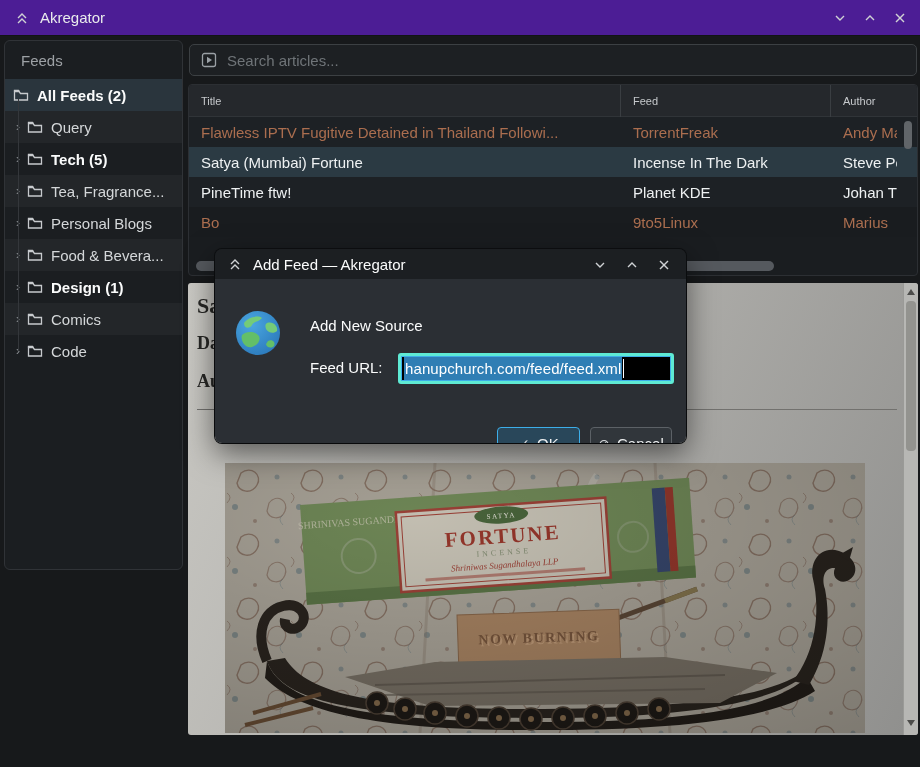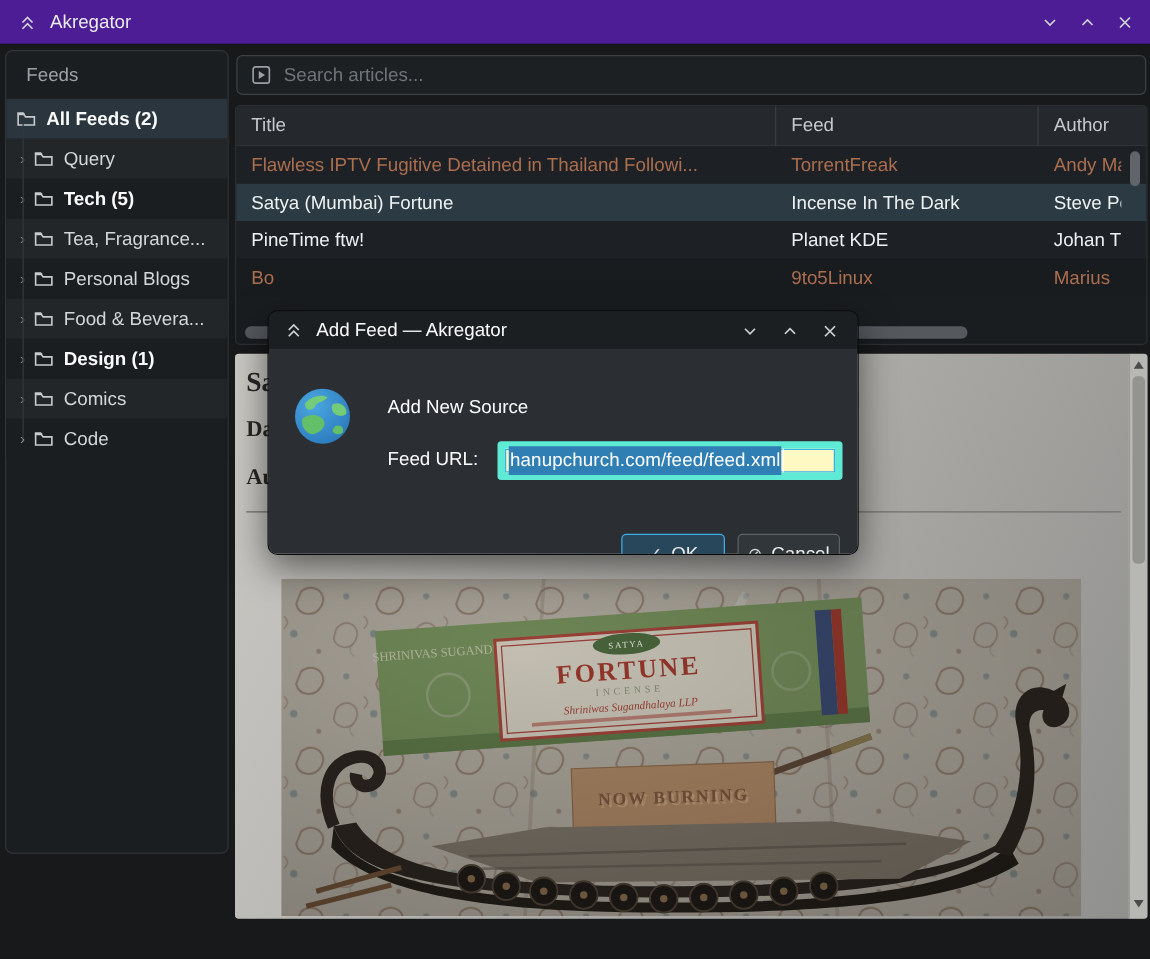--- a/index.html
+++ b/index.html
@@ -11,21 +11,21 @@
   .titlebar { position:absolute; left:0; top:0; width:920px; height:36px;
     background:#4c1d95; display:flex; align-items:center; border-bottom:1px solid #121416; }
   .titlebar .app-title { color:#e9ebec; font-size:15px; margin-left:6px; }
   .tb-icon { display:inline-flex; align-items:center; justify-content:center;
     width:24px; height:24px; }
   .tb-icon svg { stroke:#cfd2d4; fill:none; stroke-width:1.4px; }
   .keep-above { margin-left:10px; }
   .win-controls { position:absolute; right:8px; top:6px; display:flex; gap:6px; }
 
   
-  .sidebar { position:absolute; left:4px; top:40px; width:179px; height:643px;
+  .sidebar { position:absolute; left:4px; top:40px; width:179px; height:530px;
     background:#1b1e21; border:1px solid #303337; border-radius:6px; overflow:hidden; }
   .sidebar-header { height:38px; display:flex; align-items:center; padding-left:16px;
     color:#9da1a5; font-size:15px; }
   .side-rows { position:relative; }
   .srow { height:32px; display:flex; align-items:center; color:#d4d7d9; font-size:15px;
     background:#1b1e21; position:relative; }
   .srow:nth-child(even) { background:#232629; }
   .srow.selected { background:#2a353d; }
   .srow.bold .srow-label { font-weight:700; color:#fafbfb; }
   .srow .chev { width:18px; text-align:center; color:#8a8e92; font-size:12px; margin-left:4px; }
@@ -41,22 +41,22 @@
     background:#1d2023; border:1px solid #3c4043; border-radius:5px;
     display:flex; align-items:center; }
   .search-ic { margin:0 10px 0 11px; display:inline-flex; }
   .search-input { flex:1; background:transparent; border:none; outline:none;
     color:#c8cbcd; font-size:15px; font-family:inherit; }
   .search-input::placeholder { color:#6f7478; }
 
   
   .list-pane { position:absolute; left:188px; top:84px; width:730px; height:192px;
     background:#1a1d20; border:1px solid #2c2f33; border-radius:4px; overflow:hidden; }
-  .list-header { height:32px; background:#25282c; display:flex; align-items:center;
-    color:#c6c9cc; font-size:15px; border-bottom:1px solid #303438; }
+  .list-header { height:32px; background:#25282c; display:flex; 
+    color:#c6c9cc; font-size:11px; border-bottom:1px solid #303438; }
   .hc { padding-left:12px; height:32px; display:flex; align-items:center;
     border-right:1px solid #3a3e42; }
   .hc.c-title { width:432px; }
   .hc.c-feed { width:210px; }
   .hc.c-author { flex:1; border-right:none; }
   .lrow { height:30px; display:flex; align-items:center; font-size:15px;
     background:#1d2125; white-space:nowrap; }
   .lrow:nth-child(even) { background:#191c1f; }
   .lrow.selected { background:#2b3a43; }
   .cell { padding-left:12px; overflow:hidden; white-space:nowrap; }
@@ -97,21 +97,21 @@
     border-radius:7px; overflow:hidden; z-index:20;
     box-shadow:0 10px 30px rgba(0,0,0,.55), 0 0 0 1px #0e1012; }
   .dlg-titlebar { height:30px; background:#1c1f22; display:flex; align-items:center; }
   .dlg-title { color:#fbfcfc; font-size:15px; margin-left:6px; }
   .dlg-controls { position:absolute; right:10px; top:4px; display:flex; gap:8px; }
   .dlg-body { height:164px; background:#2b2f34; position:relative; }
   .globe { position:absolute; left:19px; top:30px; }
   .dlg-heading { position:absolute; left:95px; top:38px; color:#fbfcfc; font-size:15px; }
   .dlg-url-label { position:absolute; left:95px; top:80px; color:#fbfcfc; font-size:15px; }
   .url-field { position:absolute; left:183px; top:74px; width:276px; height:31px;
-    background:#fef9c3; border:6px solid #5eead4; box-shadow:0 0 0 1px #3daee9 inset;
+    background:#000000; border:3px solid #5eead4; box-shadow:0 0 0 1px #3daee9 inset;
     border-radius:3px; display:flex; align-items:center; padding:0 3px; }
   .url-selection { background:#2f7eb4; color:#ffffff; font-size:15px;
     padding:3px 1px; white-space:nowrap; letter-spacing:.1px; }
   .caret { width:1px; height:19px; background:#ffffff; margin-left:1px; }
   .dlg-buttons { position:absolute; right:14px; top:148px; display:flex; gap:10px; }
   .btn { height:33px; border-radius:4px; display:flex; align-items:center;
     justify-content:center; gap:7px; font-size:15px; color:#eef0f1; padding:0 14px;
     cursor:default; }
   .btn .btn-ic { font-size:14px; color:#d6d9db; }
   .btn-ok { background:#29475a; border:1px solid #3daee9; width:83px; }

